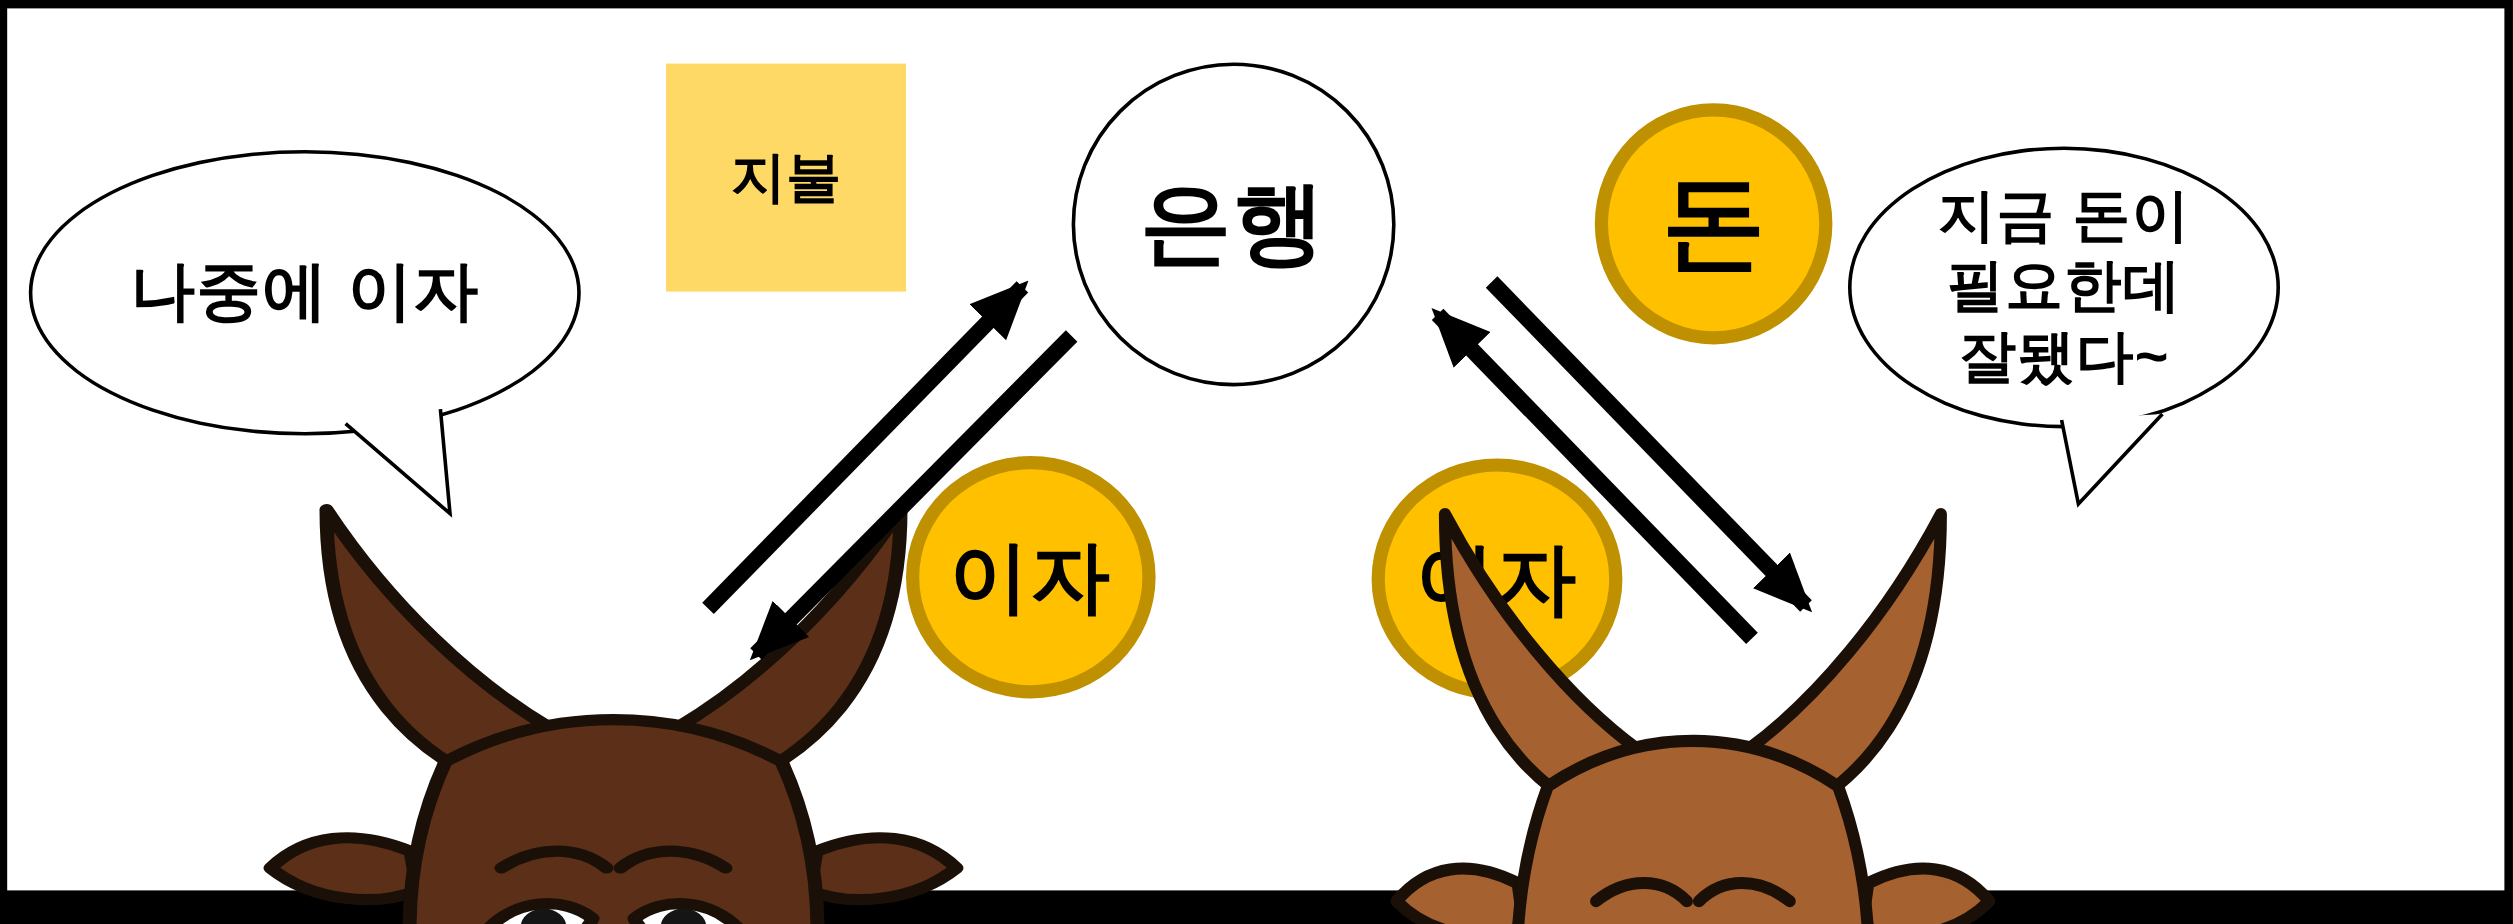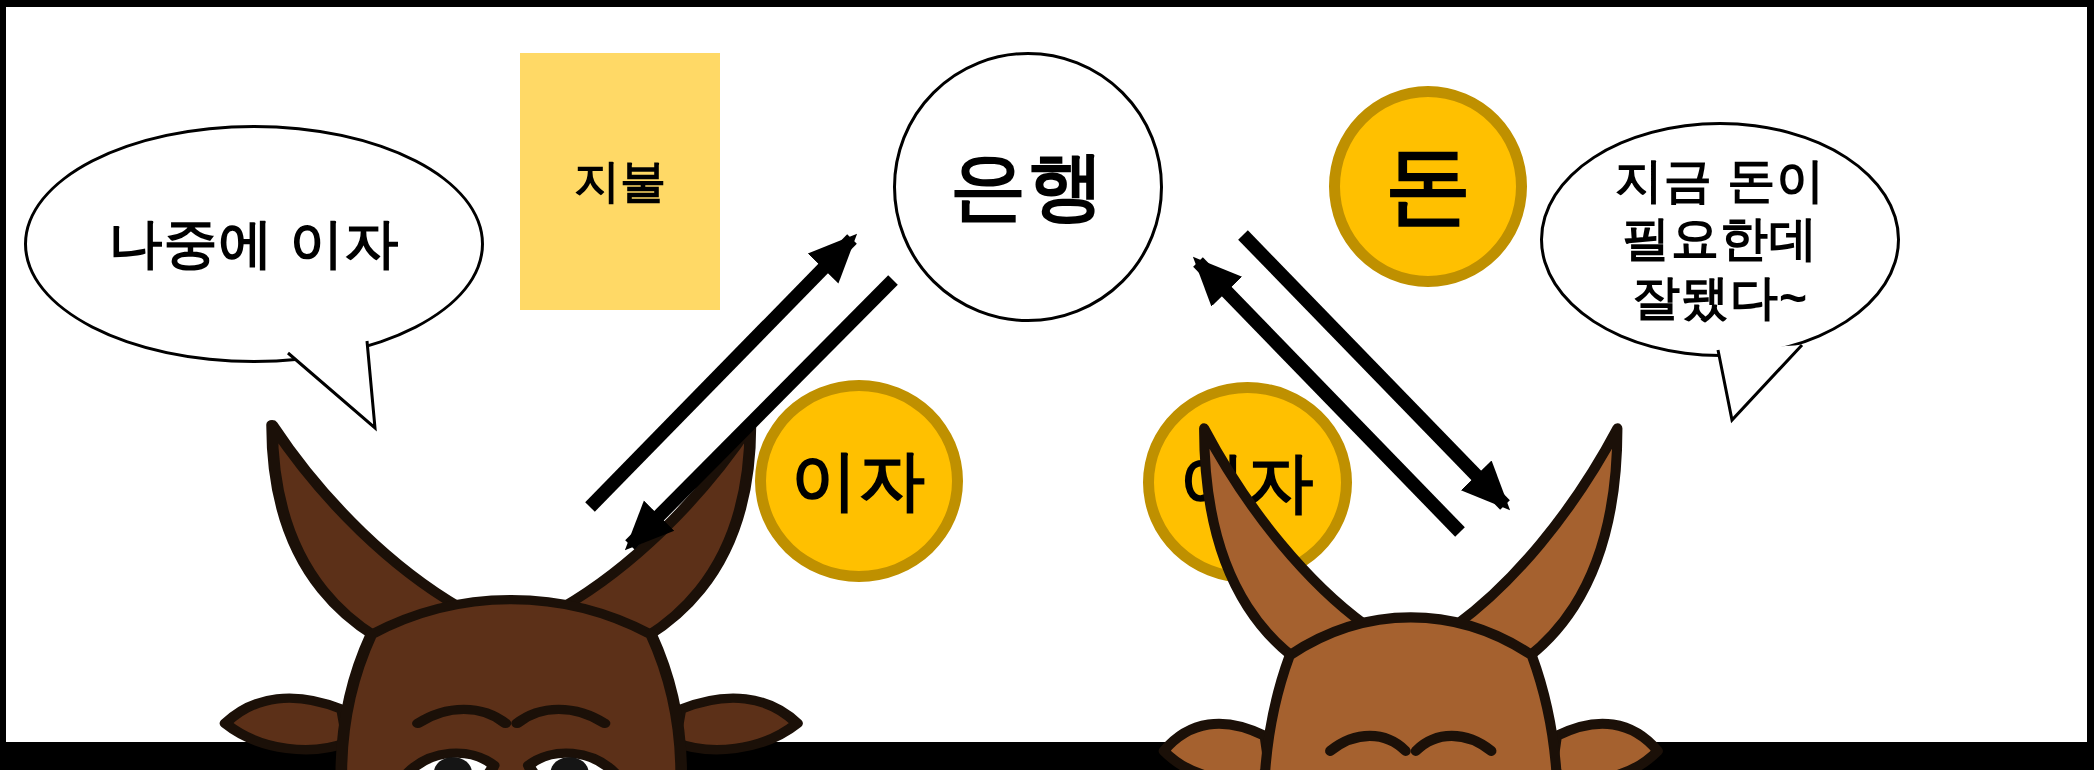--- a/index.html
+++ b/index.html
@@ -19,21 +19,21 @@
     background:var(--background,#fff);
     border:3px solid var(--outline,#000);
     border-radius:50%;
     display:flex;flex-direction:column;align-items:center;justify-content:center;
     text-align:right;color:#000;font-weight:800;z-index:2;
   }
   .bubble .line{display:block;line-height:1.22;letter-spacing:1px;}
   #left-bubble{left:24px;top:125px;width:460px;height:238px;font-size:54px;}
   #right-bubble{left:1540px;top:122px;width:360px;height:235px;font-size:48px;}
   .note{
-    left:520px;top:53px;width:200px;height:257px;
+    left:555px;top:53px;width:200px;height:190px;
     background:var(--note-fill,#FFD966);
     display:flex;flex-direction:column;align-items:center;justify-content:center;
     text-align:center;font-weight:800;font-size:46px;line-height:1.25;color:#000;z-index:2;
   }
   .bank{
     left:893px;top:52px;width:270px;height:270px;
     background:var(--background,#fff);
     border:3px solid var(--outline,#000);
     border-radius:50%;
     display:flex;align-items:center;justify-content:center;

